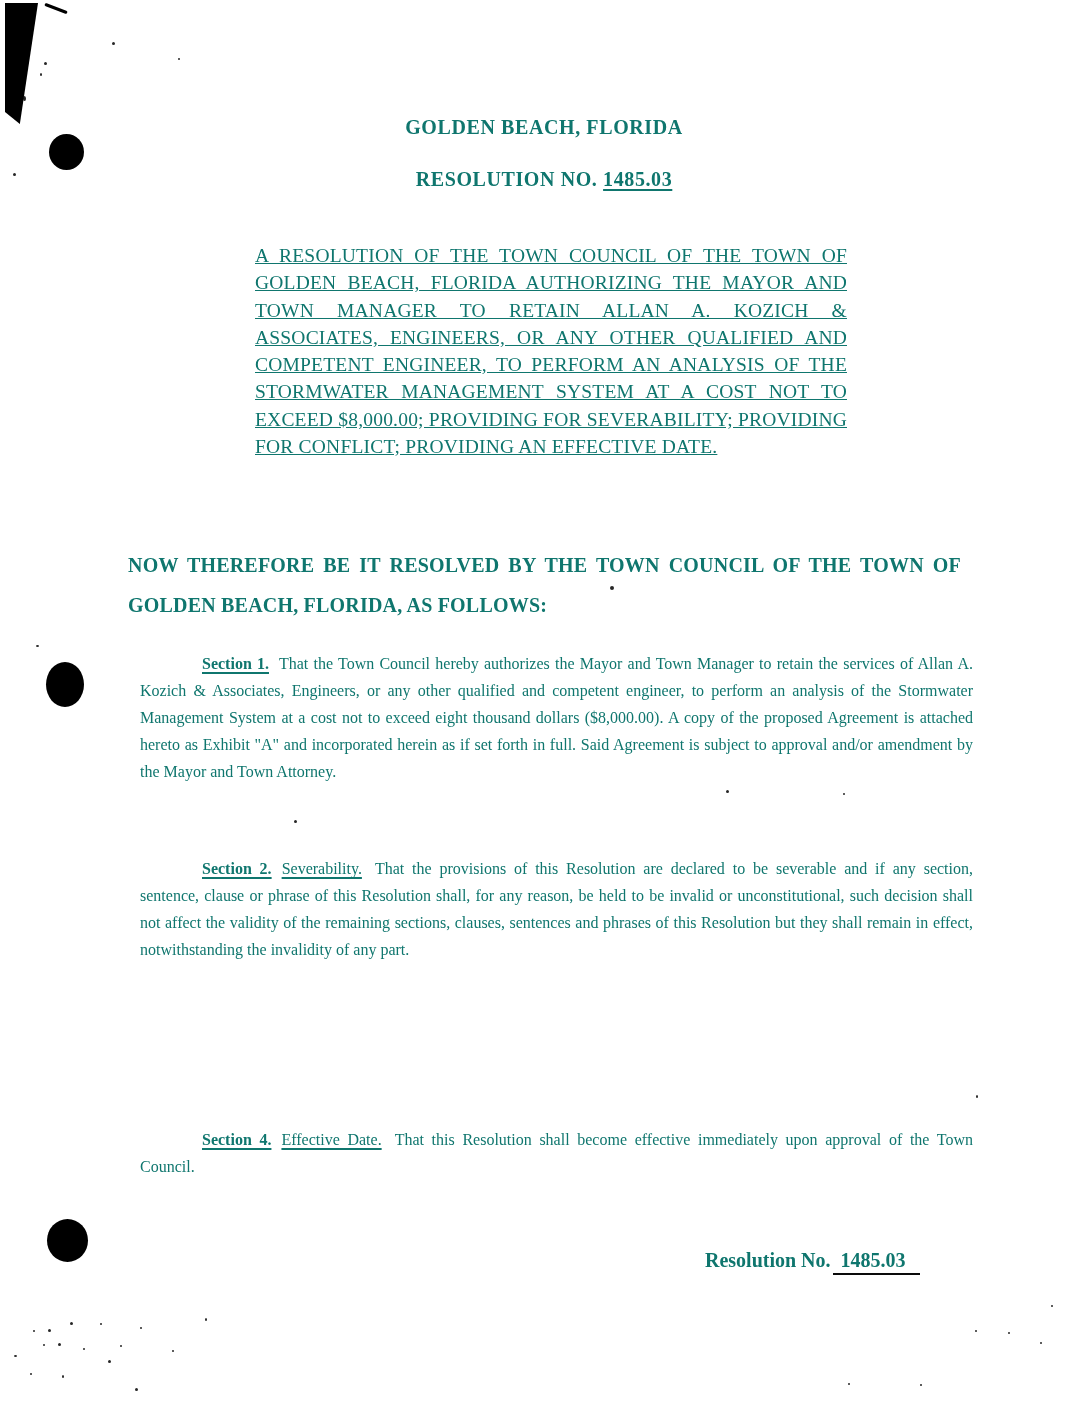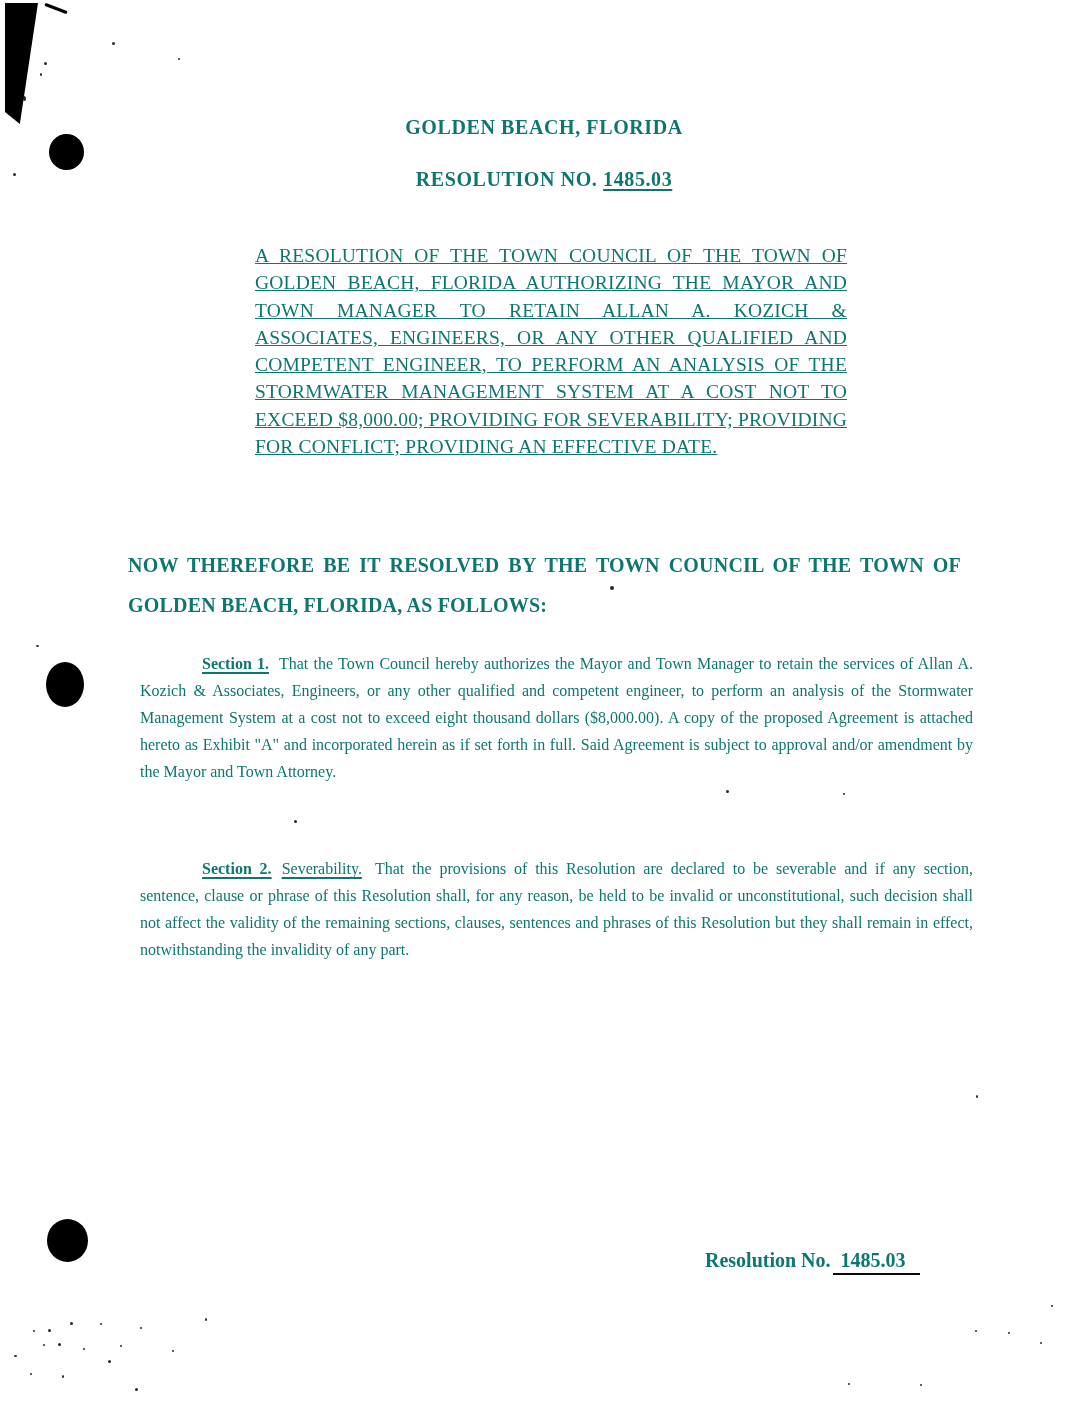--- a/index.html
+++ b/index.html
@@ -156,18 +156,21 @@
 
   <div class="abs section sec-1">
     <span class="sec-label">Section 1.</span><span>That the Town Council hereby authorizes the Mayor and Town Manager to retain the services of Allan A. Kozich &amp; Associates, Engineers, or any other qualified and competent engineer, to perform an analysis of the Stormwater Management System at a cost not to exceed eight thousand dollars ($8,000.00). A copy of the proposed Agreement is attached hereto as Exhibit "A" and incorporated herein as if set forth in full. Said Agreement is subject to approval and/or amendment by the Mayor and Town Attorney.</span>
   </div>
 
   <div class="abs section sec-2">
     <span class="sec-label">Section 2.</span><span class="sec-heading">Severability.</span><span>That the provisions of this Resolution are declared to be severable and if any section, sentence, clause or phrase of this Resolution shall, for any reason, be held to be invalid or unconstitutional, such decision shall not affect the validity of the remaining sections, clauses, sentences and phrases of this Resolution but they shall remain in effect, notwithstanding the invalidity of any part.</span>
   </div>
 
 
+  <div class="abs section sec-4">
+    <span class="sec-label">Section 4.</span><span class="sec-heading">Effective Date.</span><span>That this Resolution shall become effective immediately upon approval of the Town Council.</span>
+  </div>
 
   <div class="abs doc-footer">
     <span>Resolution No.</span><span class="footer-number">1485.03</span>
   </div>
 
 </div>
 
 </body></html>

